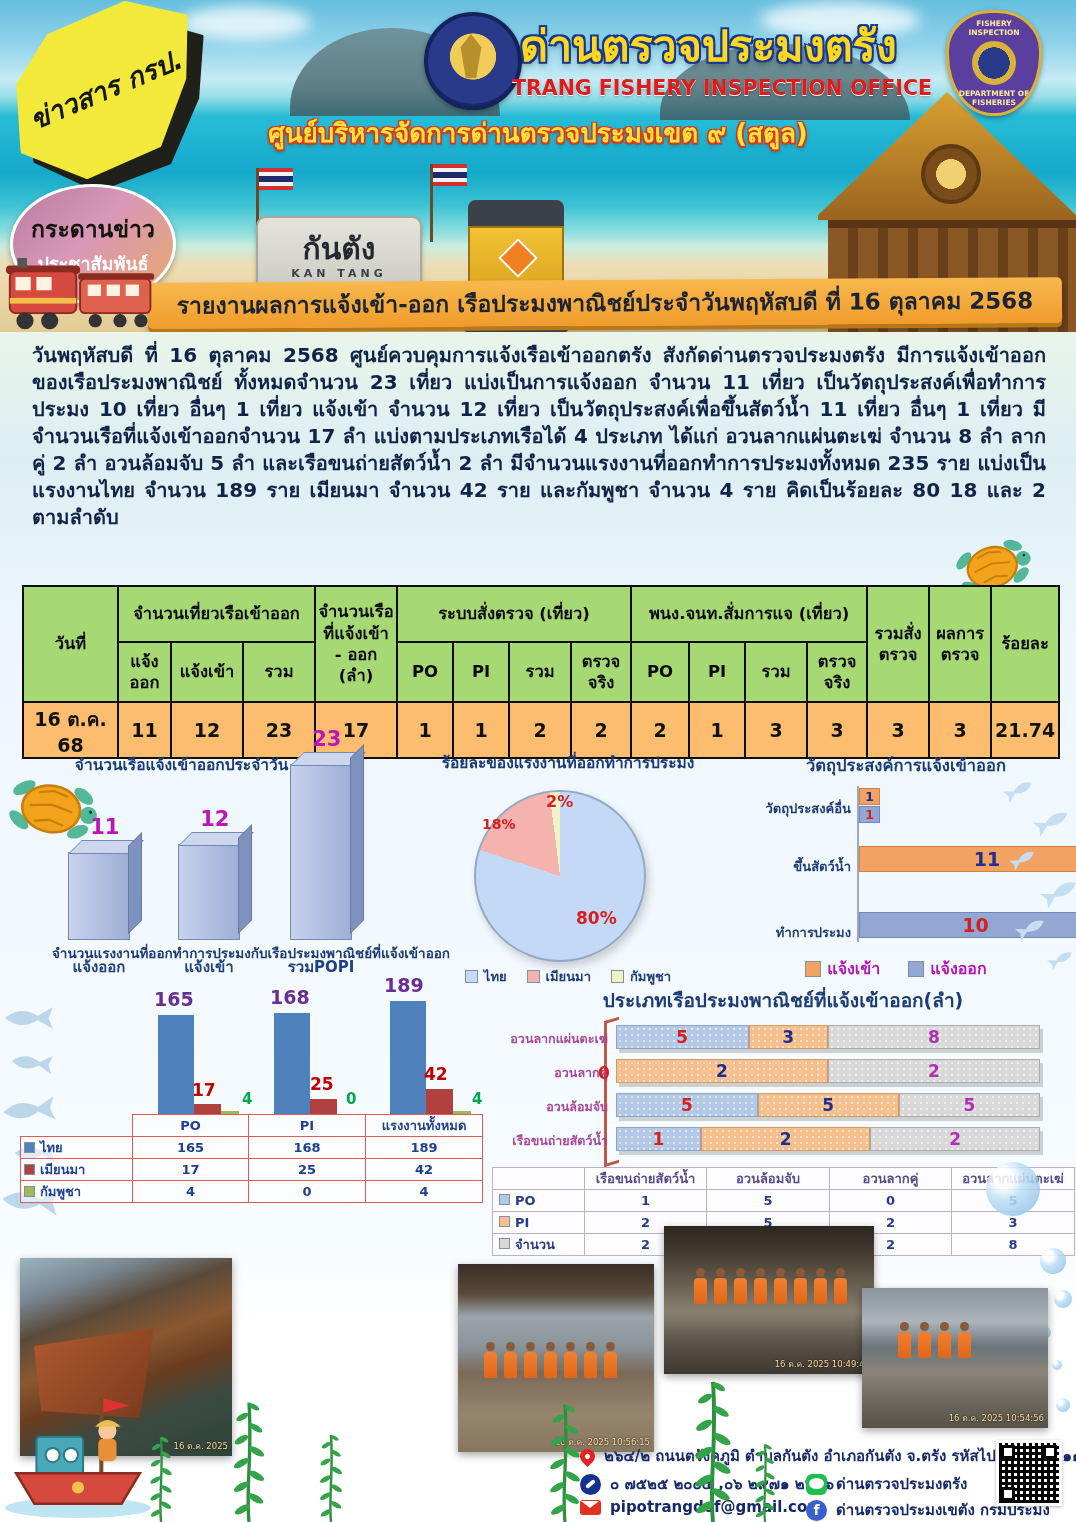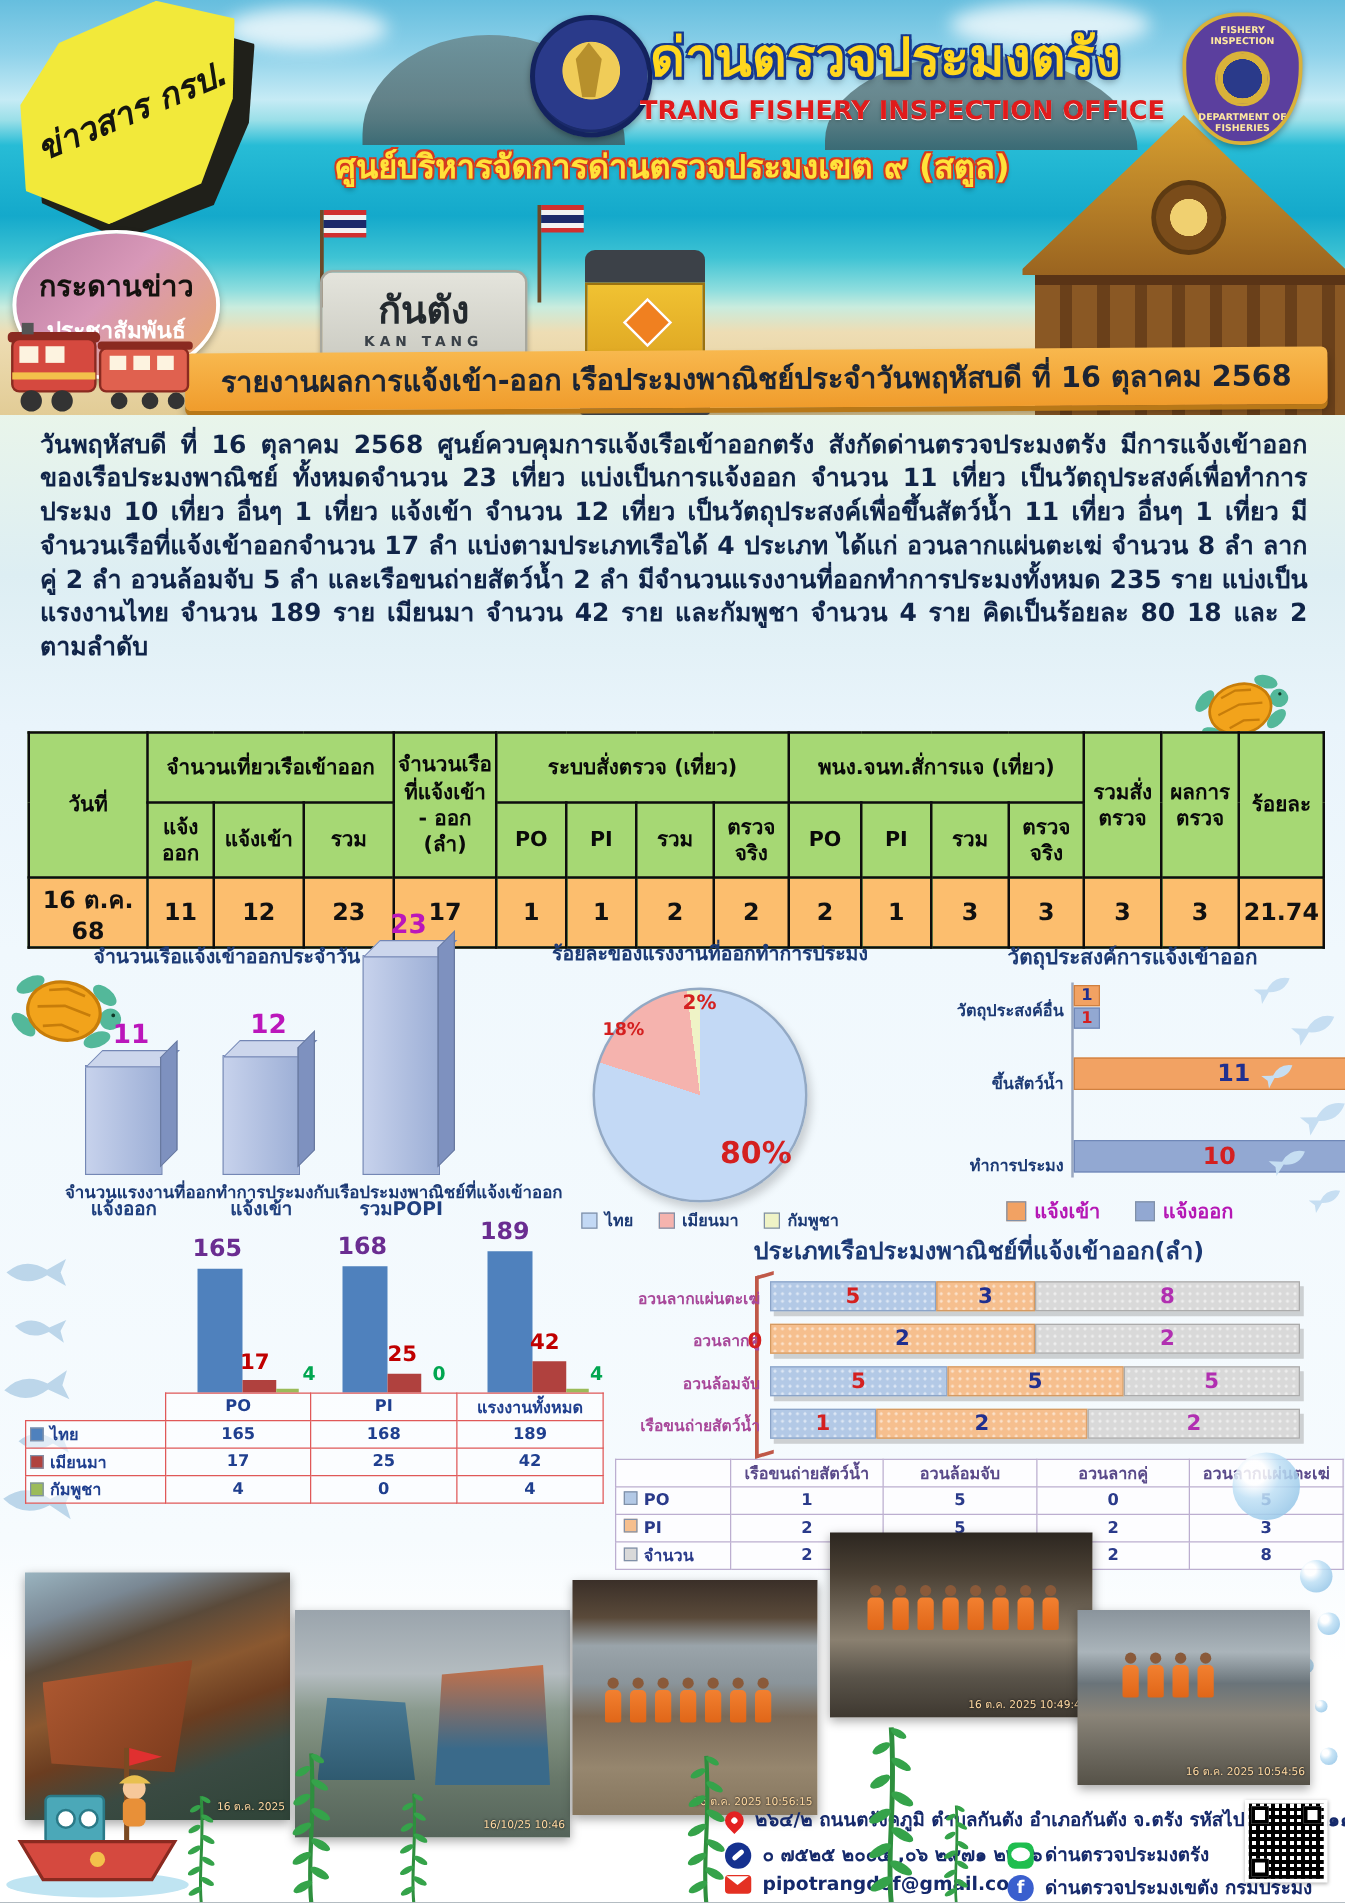--- a/index.html
+++ b/index.html
@@ -285,21 +285,21 @@
         <col style="width:62px">
         <col style="width:62px">
         <col style="width:68px">
       </colgroup>
     <tbody>
         <tr style="height:56px">
       <th rowspan="2">วันที่</th>
       <th colspan="3">จำนวนเที่ยวเรือเข้าออก</th>
       <th rowspan="2">จำนวนเรือที่แจ้งเข้า - ออก (ลำ)</th>
       <th colspan="4">ระบบสั่งตรวจ (เที่ยว)</th>
-      <th colspan="4">พนง.จนท.สั่การแจ (เที่ยว)</th>
+      <th colspan="4">พนง.จนท.สั่มการแจ (เที่ยว)</th>
       <th rowspan="2">รวมสั่งตรวจ</th>
       <th rowspan="2">ผลการตรวจ</th>
       <th rowspan="2">ร้อยละ</th>
     </tr>
     <tr style="height:60px">
       <th>แจ้งออก</th>
       <th>แจ้งเข้า</th>
       <th>รวม</th>
       <th>PO</th>
       <th>PI</th>
@@ -346,21 +346,21 @@
       <span class="c">รวมPOPI</span>
     </div>
   </div>
   <svg class="abs" style="left:4px;top:770px;width:96px;height:78px;transform:rotate(10deg)" viewBox="0 0 112 90">
       <use href="#sym-turtle"></use>
     </svg>
 
   <div class="cbox" style="left:398px;top:750px;width:340px;height:238px">
     <div class="ctitle" style="font-size:15.5px">ร้อยละของแรงงานที่ออกทำการประมง</div>
     <div class="pie" style="left:76px;top:40px;width:168px;height:168px"></div>
-    <span class="plabel" style="left:178px;top:158px;font-size:24px">80%</span>
+    <span class="plabel" style="left:178px;top:158px;font-size:17px">80%</span>
     <span class="plabel" style="left:84px;top:66px;font-size:14px">18%</span>
     <span class="plabel" style="left:148px;top:42px;font-size:16px">2%</span>
     <div class="legend" style="left:0;right:0;top:216px">
       <span class="it">
           <span class="sw" style="background:#c3d9f5"></span>
           <span>ไทย</span>
         </span>
       <span class="it">
           <span class="sw" style="background:#f5b3ae"></span>
           <span>เมียนมา</span>
@@ -595,25 +595,20 @@
   <div class="bub" style="left:1040px;top:1248px;width:26px;height:26px"></div>
   <div class="bub" style="left:1054px;top:1290px;width:18px;height:18px"></div>
   <div class="bub" style="left:1038px;top:1326px;width:13px;height:13px"></div>
   <div class="bub" style="left:1052px;top:1360px;width:10px;height:10px"></div>
   <div class="bub" style="left:1056px;top:1398px;width:14px;height:14px"></div>
 
   <div class="photo" style="left:20px;top:1258px;width:212px;height:198px;background:linear-gradient(160deg,#9ab4c0 0%,#7a8894 16%,#5a4a3a 30%,#8a5830 46%,#6b3d20 60%,#3a4a42 76%,#2f4438 100%)">
     <div class="hullA" style="left:14px;top:70px;width:120px;height:90px;background:linear-gradient(135deg,#b05a32,#7a3a1c);clip-path:polygon(0 20%,100% 0,88% 100%,6% 92%)"></div>
     <span class="ts">16 ต.ค. 2025</span>
   </div>
-  <div class="photo" style="left:236px;top:1288px;width:220px;height:182px;background:linear-gradient(180deg,#9aa4ac 0%,#b4bcc0 28%,#8a9a8e 44%,#7a8a7a 58%,#68786a 74%,#55645a 100%)">
-    <div class="hullA" style="left:18px;top:70px;width:78px;height:66px;background:linear-gradient(180deg,#4a7a94,#2f5a70);clip-path:polygon(10% 0,90% 6%,100% 100%,0 100%)"></div>
-    <div class="hullA" style="left:112px;top:44px;width:92px;height:96px;background:linear-gradient(180deg,#c4714a,#3a6a8a 70%);clip-path:polygon(6% 8%,94% 0,100% 100%,0 100%)"></div>
-    <span class="ts">16/10/25 10:46</span>
-  </div>
   <div class="photo" style="left:458px;top:1264px;width:196px;height:188px;background:linear-gradient(180deg,#3a2f28 0%,#5a4a3a 16%,#9aa4aa 28%,#8a949a 44%,#7a6a58 58%,#96866e 80%,#86765e 100%)">
     <div class="crew" style="left:26px;top:88px">
         <i></i>
         <i></i>
         <i></i>
         <i></i>
         <i></i>
         <i></i>
         <i></i>
       </div>

